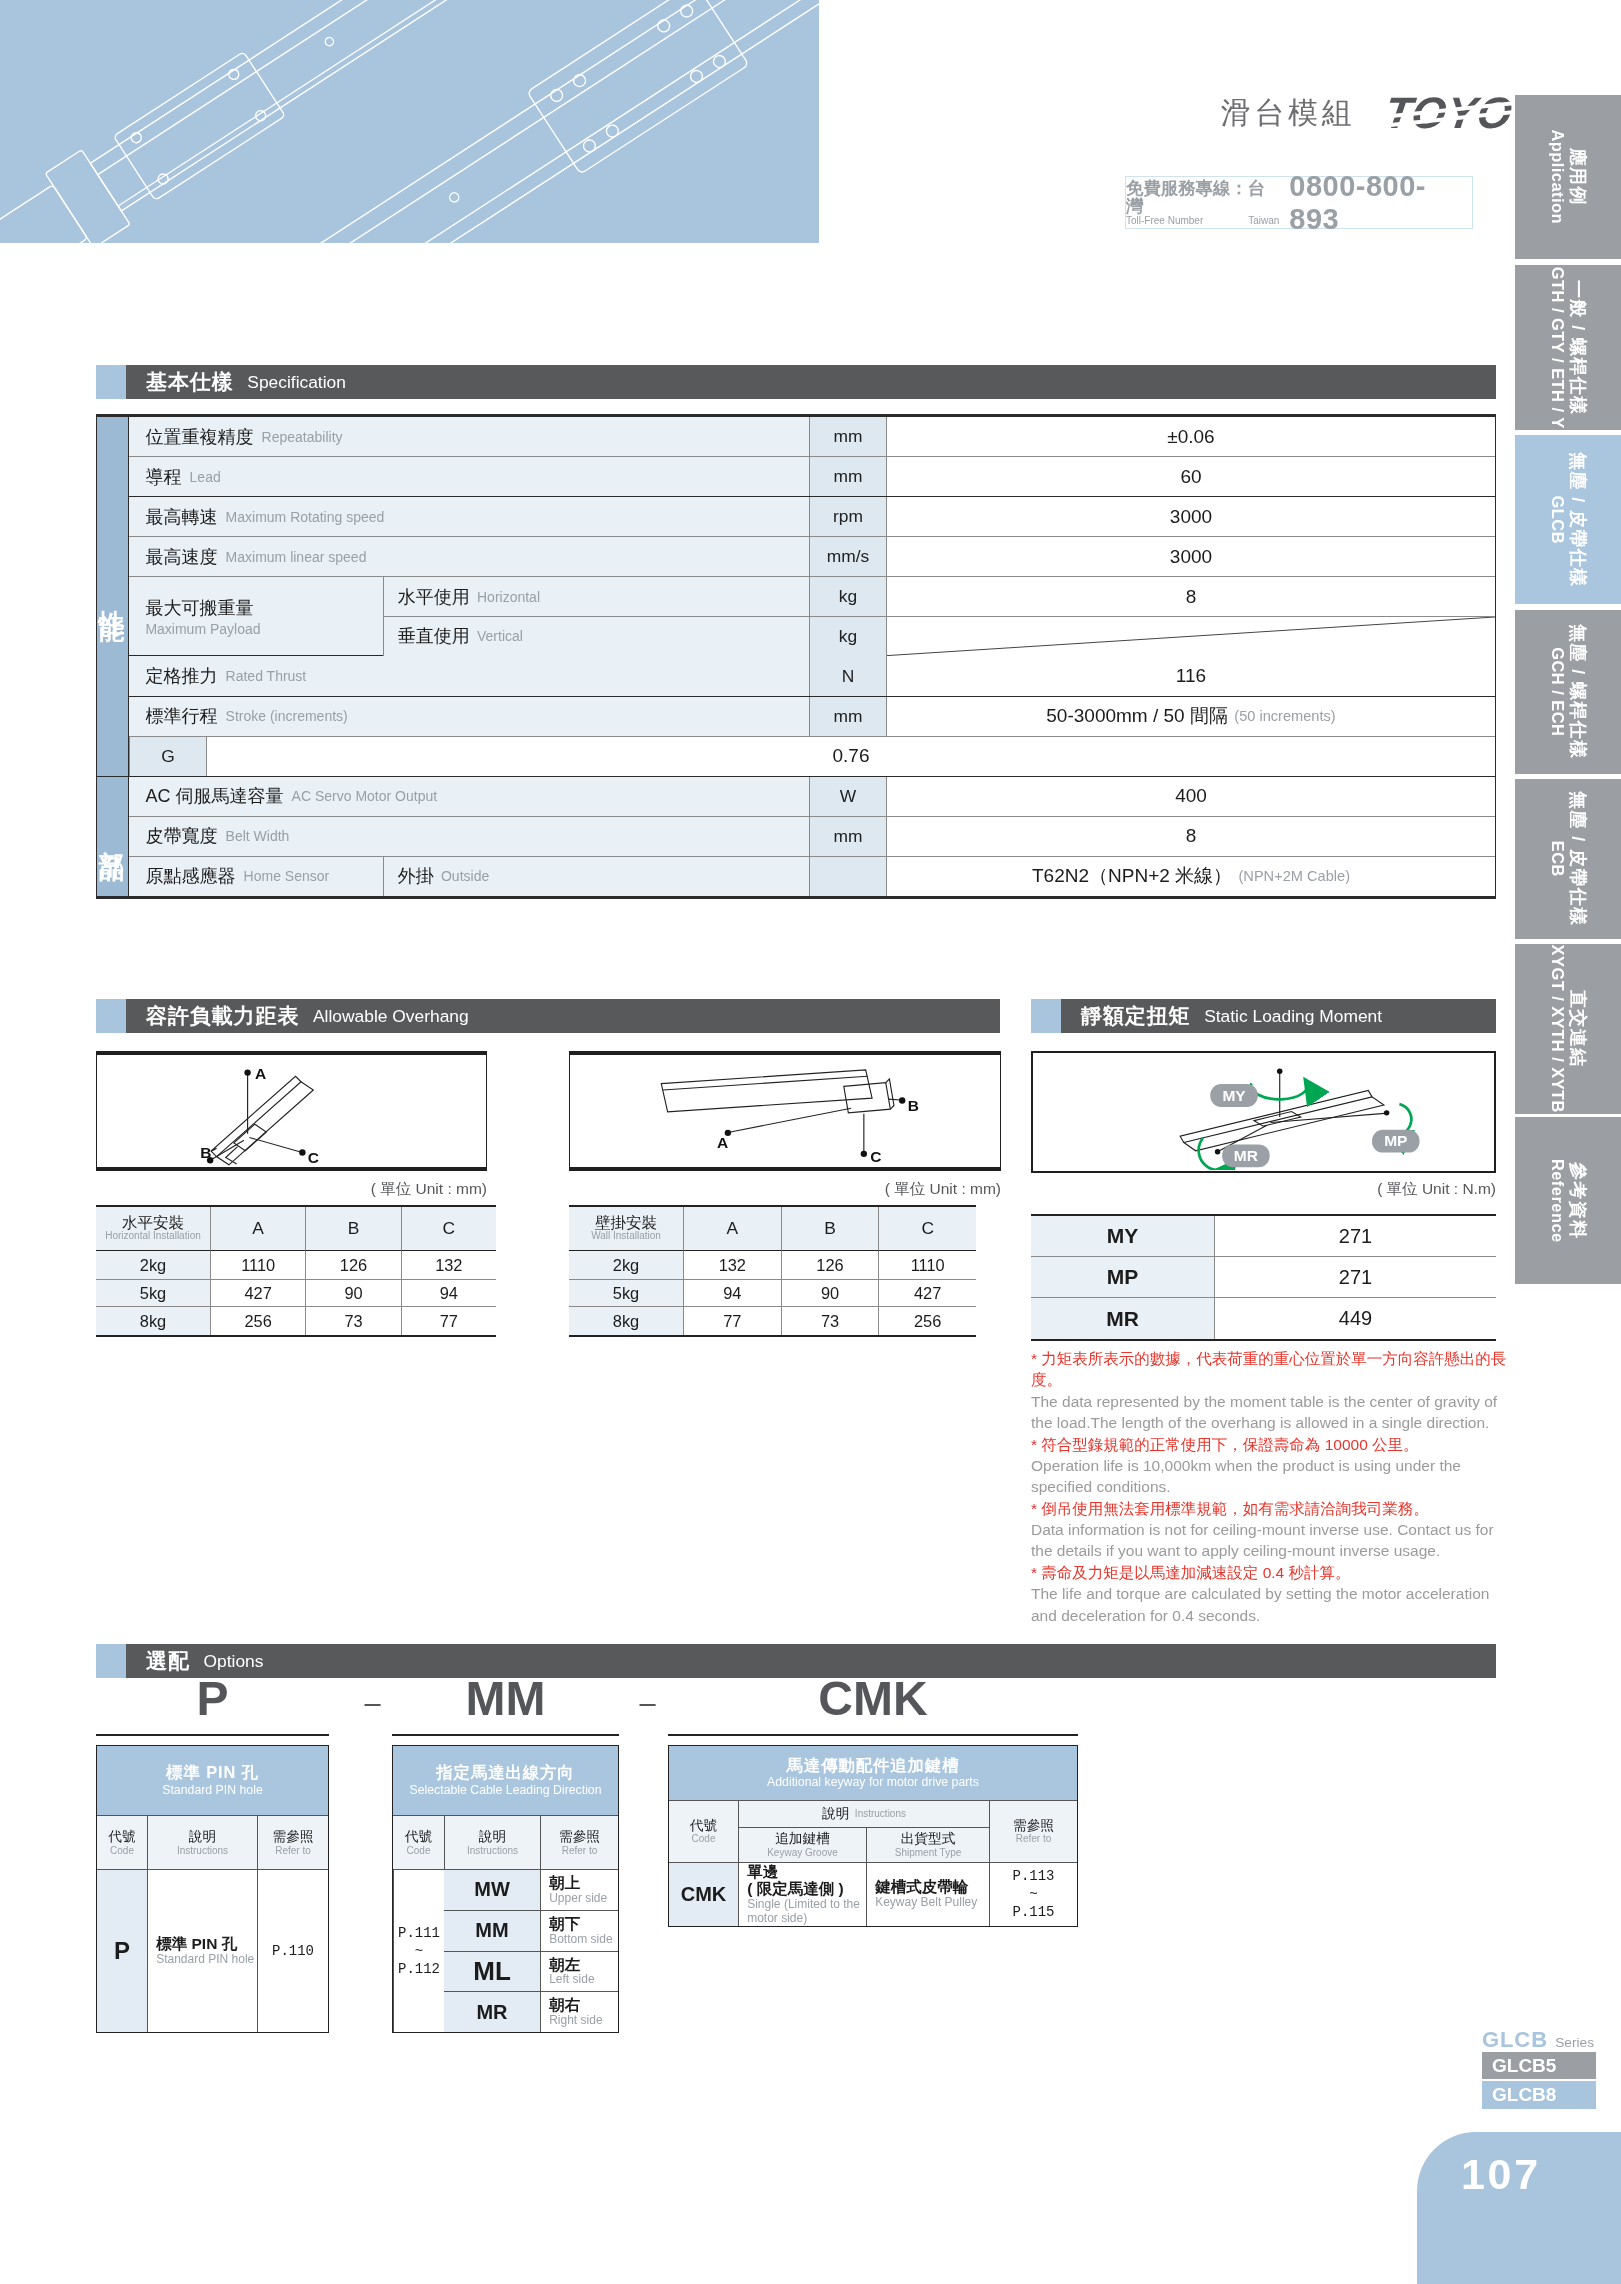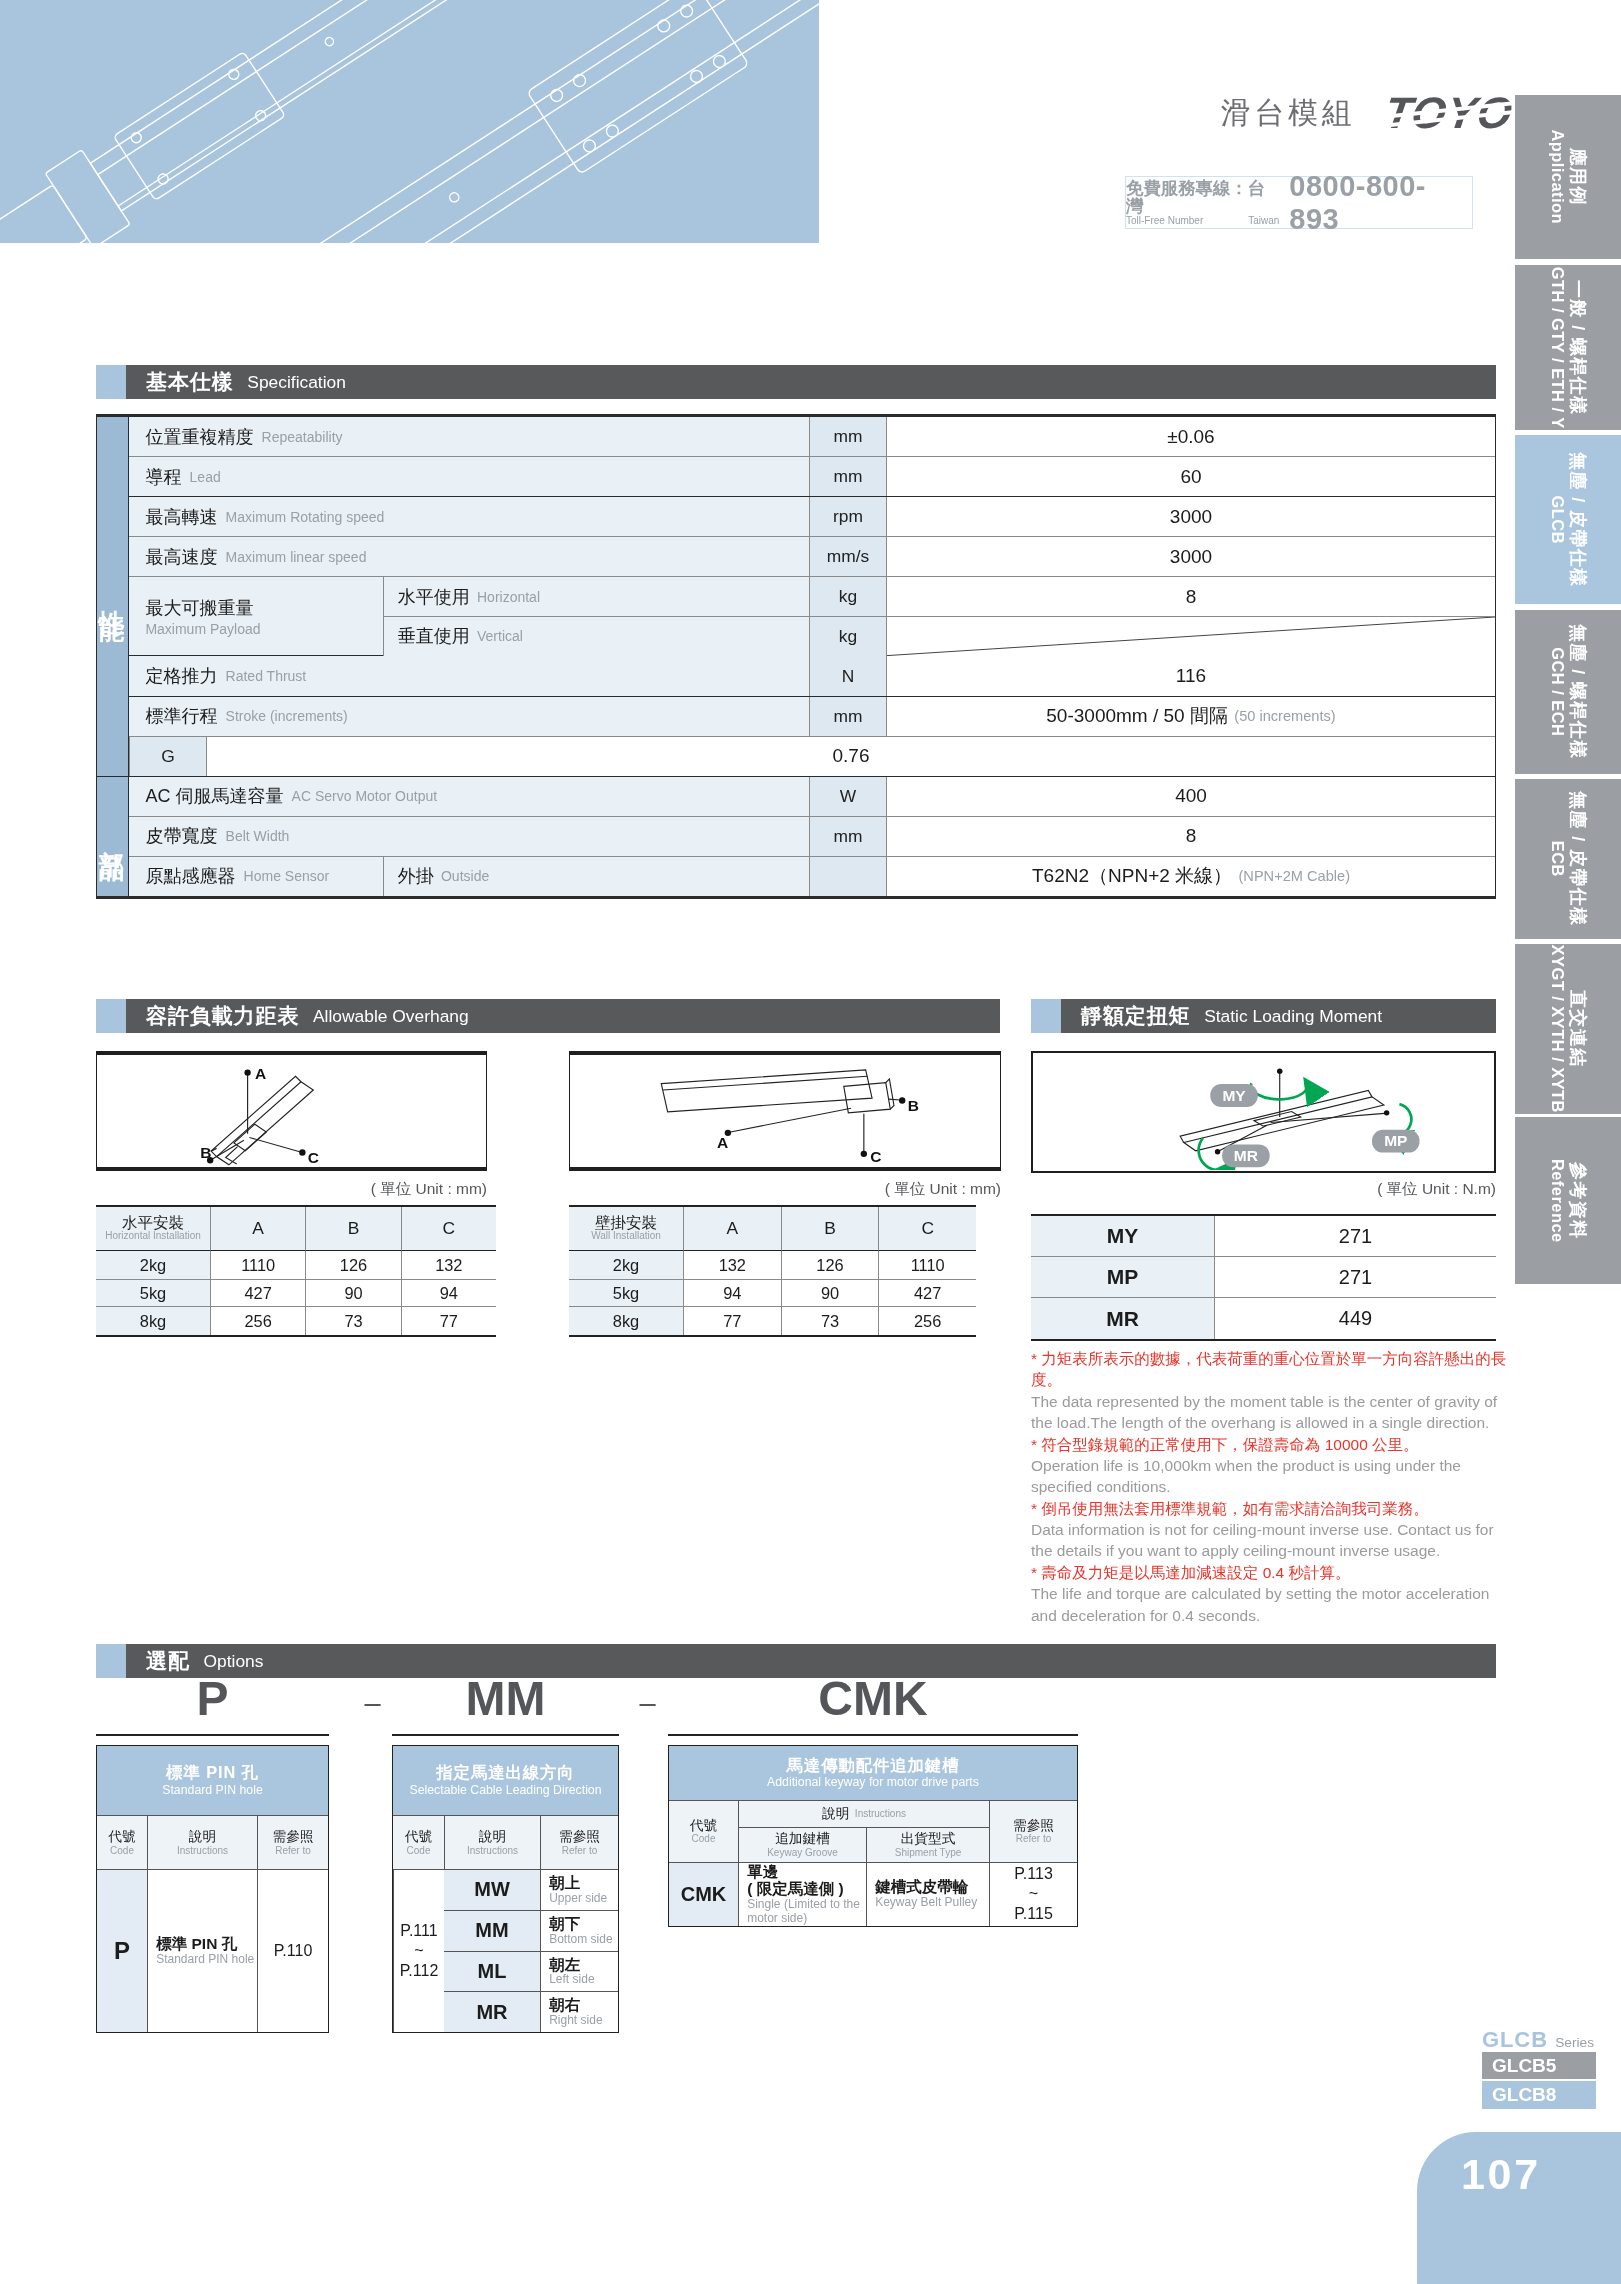--- a/index.html
+++ b/index.html
@@ -115,21 +115,21 @@
   .opt .bluehd .t1{font-size:16.4px;font-weight:bold;letter-spacing:0.9px;}
   .opt .bluehd .t2{font-size:12.3px;}
   .opt .colhd{background:#eef3f8;flex-direction:column;line-height:1.1;border-top:0.9px solid #555;}
   .opt .colhd .t1{font-size:13.7px;color:#1c1c1c;}
   .opt .colhd .t2{font-size:10px;color:#9aa0a6;}
   .opt .codecell{background:#e3ecf4;font-size:24px;font-weight:bold;border-top:0.9px solid #555;}
   .opt .instr{background:#fff;flex-direction:column;align-items:flex-start;justify-content:center;
               padding-left:8.2px;line-height:1.15;border-top:0.9px solid #555;border-left:0.9px solid #555;}
   .opt .instr .t1{font-size:15.5px;font-weight:600;color:#1c1c1c;}
   .opt .instr .t2{font-size:12px;color:#9aa0a6;}
-  .opt .refcell{background:#fff;flex-direction:column;font-size:16px;gap:1.8px;border-top:0.9px solid #555;border-left:0.9px solid #555;}
+  .opt .refcell{background:#fff;flex-direction:column;font-size:14px;gap:1.8px;border-top:0.9px solid #555;border-left:0.9px solid #555;font-family:Liberation Mono, monospace;}
   .opt .bl{border-left:0.9px solid #555;}
 
   .opt-p{left:96px;width:233px;height:288px;grid-template-columns:50px 110px 1fr;grid-template-rows:69px 54px 1fr;}
   .opt-mm{left:392px;width:227px;height:288px;grid-template-columns:51px 96px 1fr;grid-template-rows:69px 54px repeat(4,1fr);}
   .opt-cmk{left:668px;width:410px;height:182px;grid-template-columns:69px 128px 123px 1fr;grid-template-rows:54px 26.5px 35px 1fr;}
   .opt-cmk .span2r{grid-row:span 2;}
   .opt-cmk .span2c{grid-column:span 2;}
 
   
   .series-line{position:absolute;left:1482px;top:2027px;display:flex;align-items:baseline;gap:7.3px;}
@@ -626,21 +626,21 @@
   <div class="refcell" style="grid-row:3/7;">
     <span>P.111</span>
     <span>~</span>
     <span>P.112</span>
   </div>
   <div class="codecell" style="font-size:20px;">MM</div>
   <div class="instr">
       <span class="t1">朝下</span>
       <span class="t2">Bottom side</span>
     </div>
-  <div class="codecell" style="font-size:20px;">ML</div>
+  <div class="codecell" style="font-size:26px;">ML</div>
   <div class="instr">
       <span class="t1">朝左</span>
       <span class="t2">Left side</span>
     </div>
   <div class="codecell" style="font-size:20px;">MR</div>
   <div class="instr">
       <span class="t1">朝右</span>
       <span class="t2">Right side</span>
     </div>
 </div>

